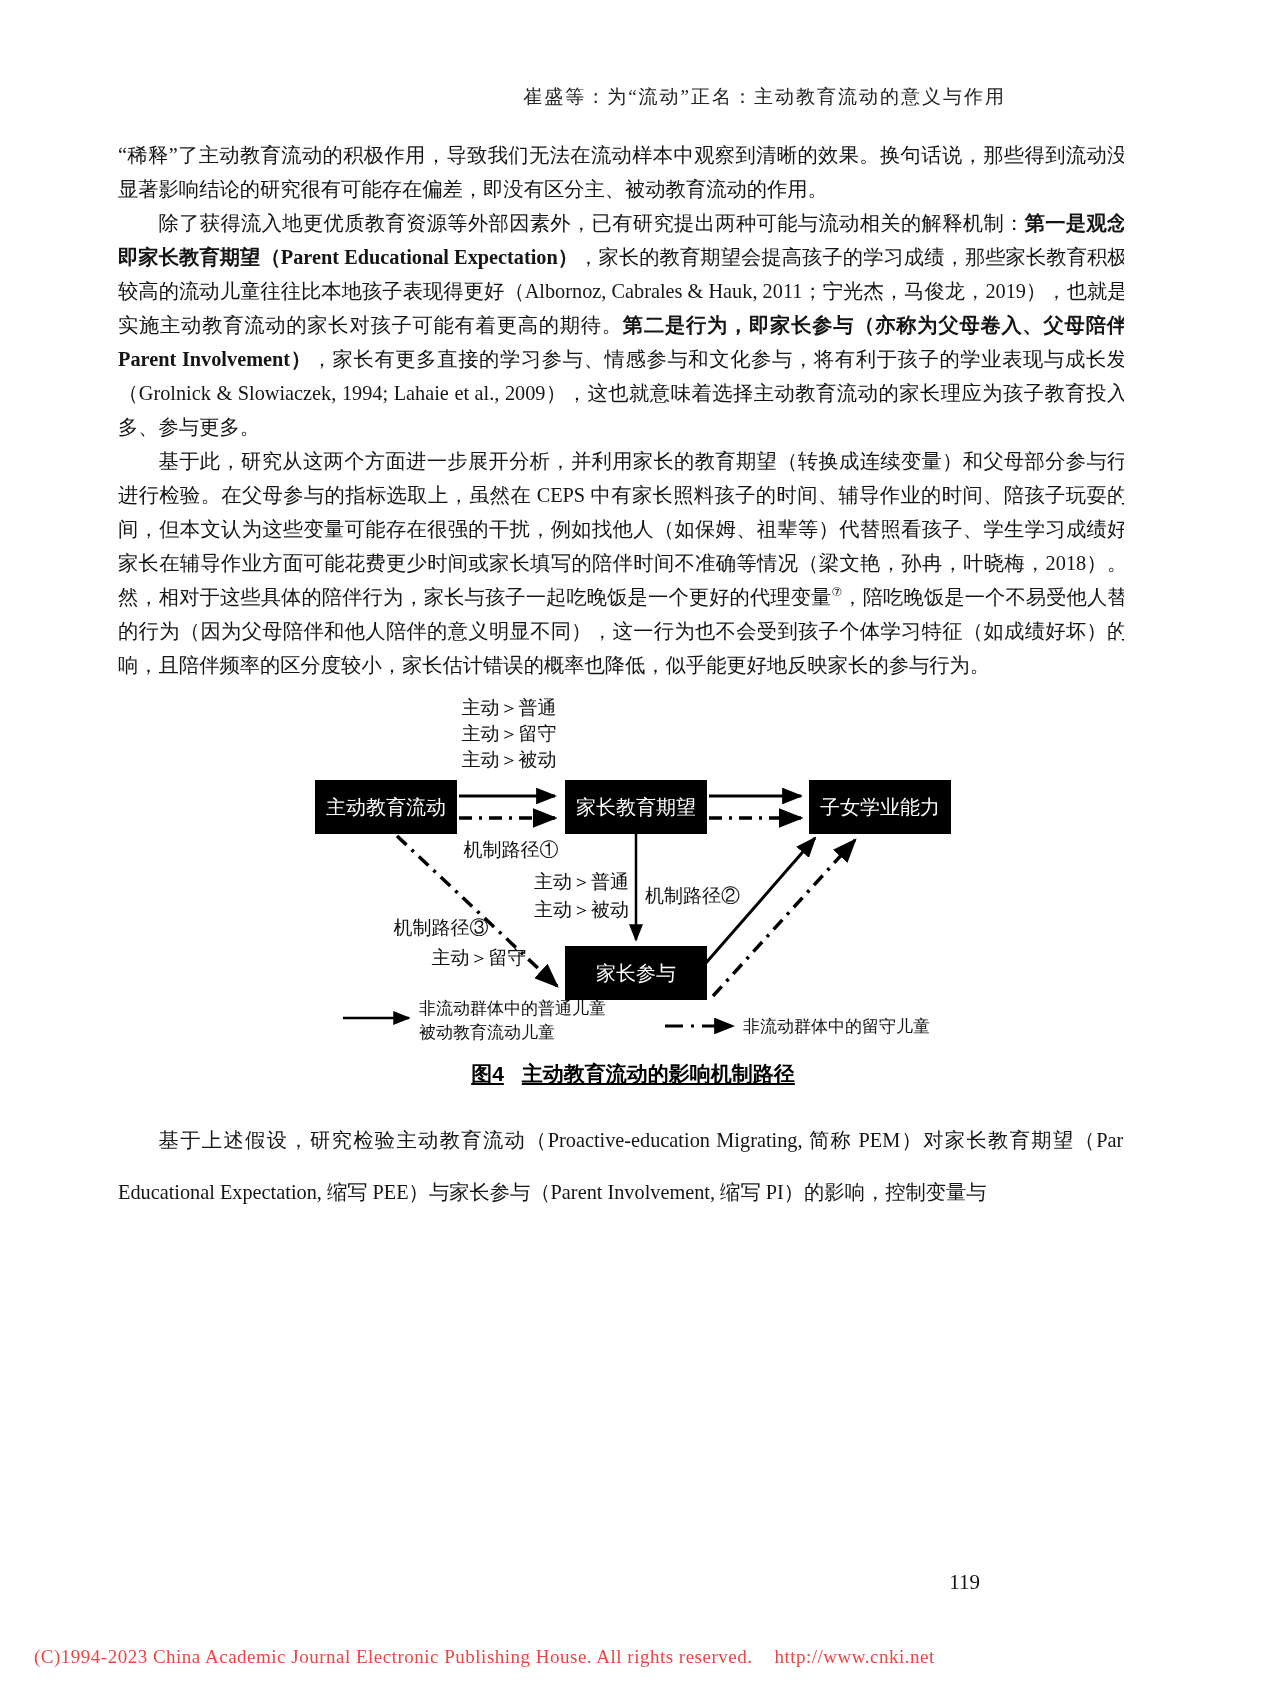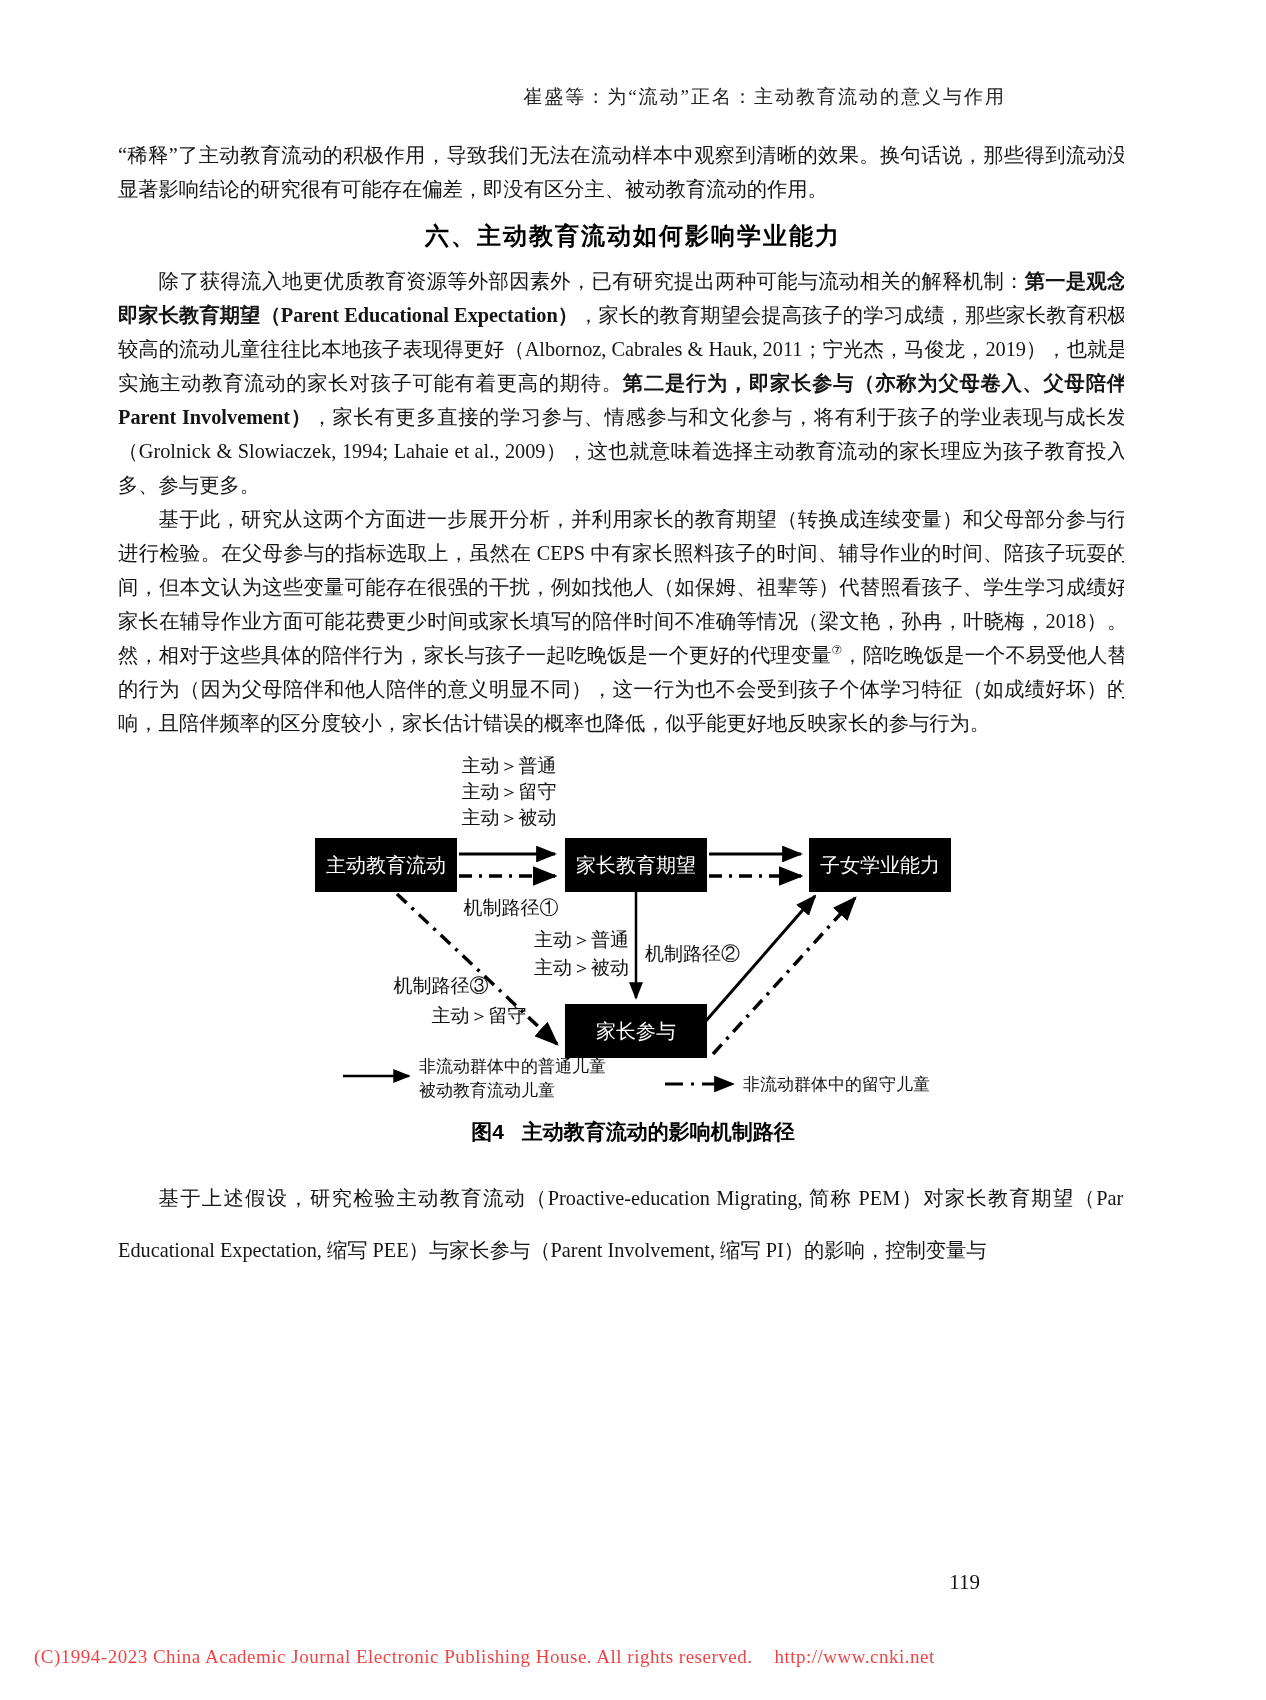--- a/index.html
+++ b/index.html
@@ -31,21 +31,21 @@
     font-weight:bold; font-size:24px; letter-spacing:2px;
     color:#000;
   }
   .bold-run { font-weight:bold; }
   sup.fn { font-size:12px; line-height:0; }
   figure { margin:14px 0 0 0; padding:0; text-align:center; }
   figure svg { display:inline-block; }
   figcaption {
     margin-top:10px;
     font-family:"Liberation Sans","DejaVu Sans",sans-serif;
-    font-weight:bold; font-size:21px; color:#000;
+    font-weight:bold; font-size:21px; color:#000;text-decoration:underline;
   }
   figcaption .cap-label { margin-right:18px; }
   p.closing { margin-top:26px !important; line-height:52px !important; }
   .page-number {
     position:absolute; right:144px; top:1570px;
     font-size:21px; color:#111;
   }
   .copyright-line {
     position:absolute; left:34px; top:1646px;
     font-size:19px; color:#ef4444; letter-spacing:0.5px;
@@ -73,21 +73,20 @@
 <body>
 
 <div class="page">
 
   <div class="running-header">崔盛等：为“流动”正名：主动教育流动的意义与作用</div>
 
   <div class="content">
 
     <p class="no-indent">“稀释”了主动教育流动的积极作用，导致我们无法在流动样本中观察到清晰的效果。换句话说，那些得到流动没有显著影响结论的研究很有可能存在偏差，即没有区分主、被动教育流动的作用。</p>
 
-    <h2 class="section-heading">六、主动教育流动如何影响学业能力</h2>
 
 
     <p><span>除了获得流入地更优质教育资源等外部因素外，已有研究提出两种可能与流动相关的解释机制：</span><span class="bold-run">第一是观念，即家长教育期望（Parent Educational Expectation）</span><span>，家长的教育期望会提高孩子的学习成绩，那些家长教育积极性较高的流动儿童往往比本地孩子表现得更好（Albornoz, Cabrales &amp; Hauk, 2011；宁光杰，马俊龙，2019），也就是说实施主动教育流动的家长对孩子可能有着更高的期待。</span><span class="bold-run">第二是行为，即家长参与（亦称为父母卷入、父母陪伴，Parent Involvement）</span><span>，家长有更多直接的学习参与、情感参与和文化参与，将有利于孩子的学业表现与成长发展（Grolnick &amp; Slowiaczek, 1994; Lahaie et al., 2009），这也就意味着选择主动教育流动的家长理应为孩子教育投入更多、参与更多。</span></p>
 
     <p><span>基于此，研究从这两个方面进一步展开分析，并利用家长的教育期望（转换成连续变量）和父母部分参与行为进行检验。在父母参与的指标选取上，虽然在 CEPS 中有家长照料孩子的时间、辅导作业的时间、陪孩子玩耍的时间，但本文认为这些变量可能存在很强的干扰，例如找他人（如保姆、祖辈等）代替照看孩子、学生学习成绩好的家长在辅导作业方面可能花费更少时间或家长填写的陪伴时间不准确等情况（梁文艳，孙冉，叶晓梅，2018）。显然，相对于这些具体的陪伴行为，家长与孩子一起吃晚饭是一个更好的代理变量</span><sup class="fn">⑦</sup><span>，陪吃晚饭是一个不易受他人替代的行为（因为父母陪伴和他人陪伴的意义明显不同），这一行为也不会受到孩子个体学习特征（如成绩好坏）的影响，且陪伴频率的区分度较小，家长估计错误的概率也降低，似乎能更好地反映家长的参与行为。</span></p>
 
 
     <figure>
       <svg width="640" height="350" viewBox="0 0 640 350">
         <defs>

